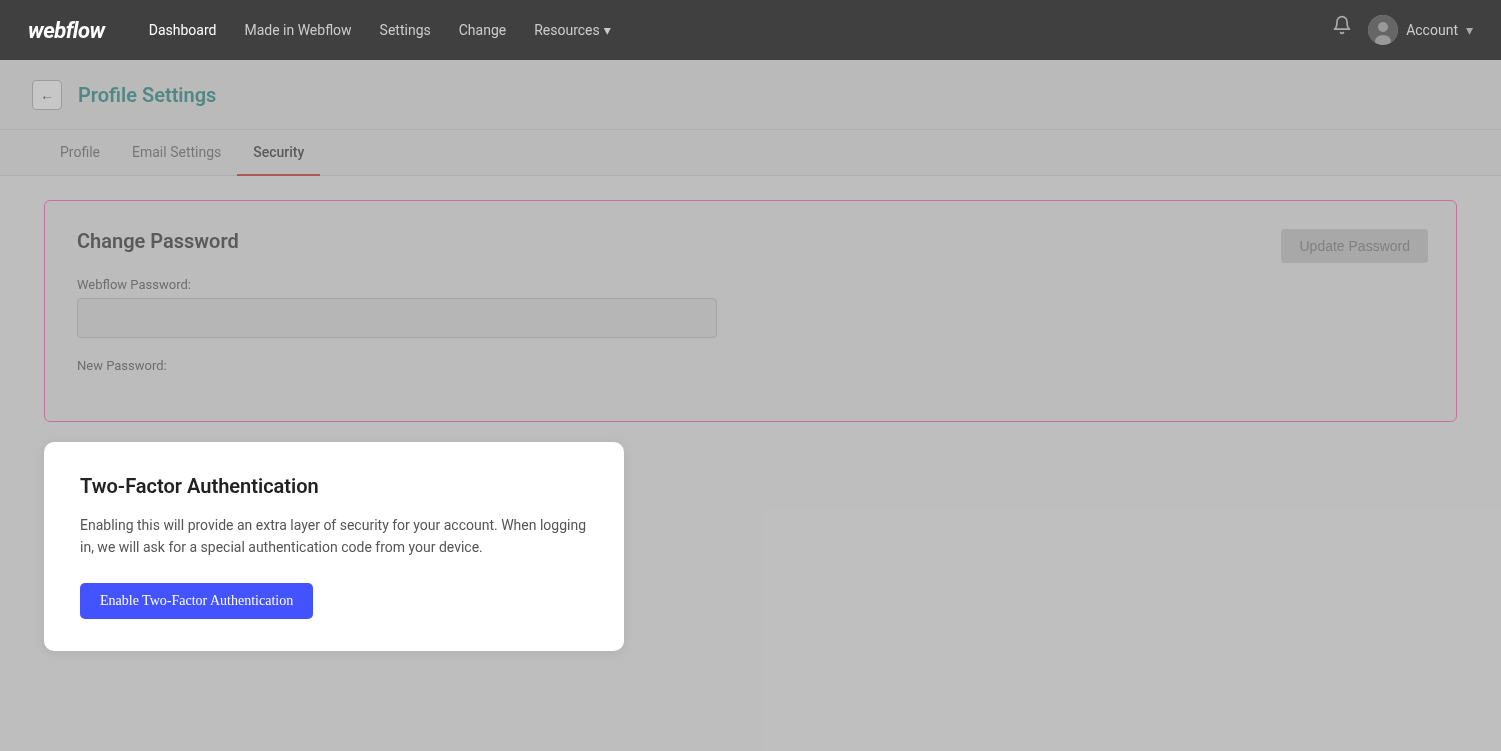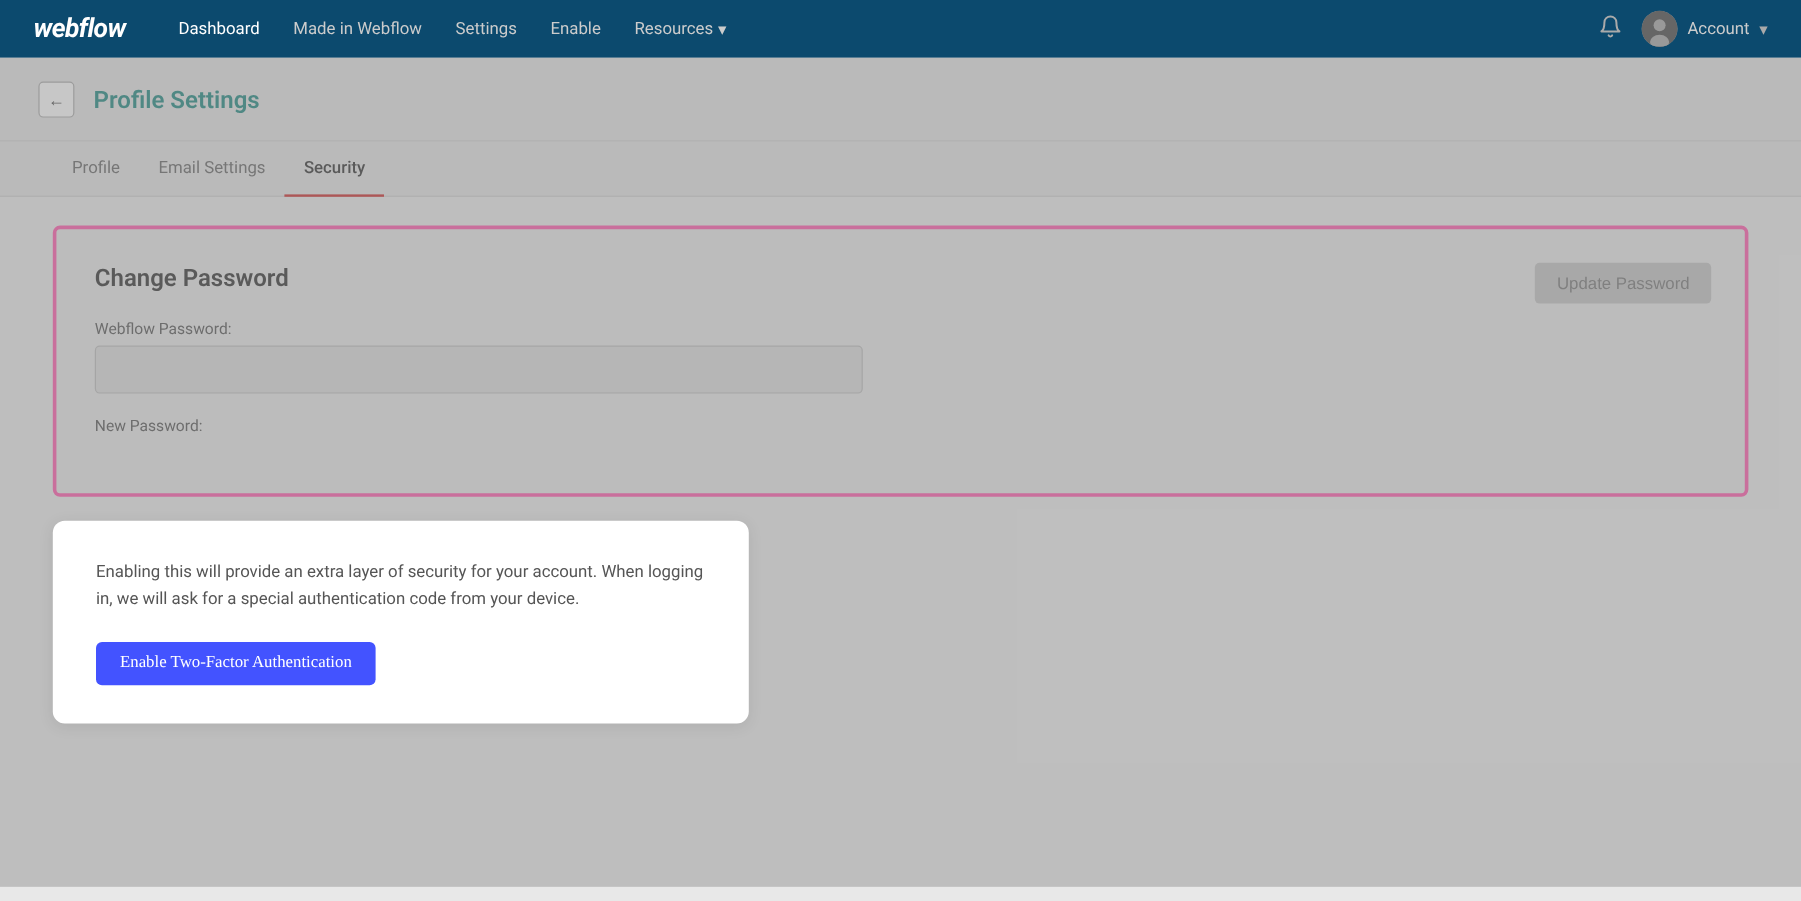--- a/index.html
+++ b/index.html
@@ -5,22 +5,22 @@
     * { box-sizing: border-box; margin: 0; padding: 0; }
     body {
       font-family: -apple-system, BlinkMacSystemFont, 'Segoe UI', Roboto, Oxygen, sans-serif;
       background: #e8e8e8;
       min-height: 751px;
       width: 1501px;
     }
 
     
     .topnav {
-      background: #0c4a6e;
-      height: 48px;
+      background: #404040;
+      height: 60px;
       display: flex;
       align-items: center;
       padding: 0 28px;
       position: relative;
       z-index: 10;
     }
     .topnav-logo {
       color: #fff;
       font-size: 22px;
       font-weight: 700;
@@ -43,21 +43,21 @@
       text-decoration: none;
       display: flex;
       align-items: center;
       gap: 4px;
     }
     .topnav-link.active {
       color: #fff;
     }
     .topnav-right {
       display: flex;
-      align-items: center;
+      align-items: flex-start;
       gap: 16px;
     }
     .bell-icon {
       color: #ccc;
       font-size: 18px;
       cursor: pointer;
     }
     .account-btn {
       display: flex;
       align-items: center;
@@ -137,21 +137,21 @@
     }
 
     
     .main-content {
       padding: 24px 44px;
     }
 
     
     .section-card {
       background: #d4d4d4;
-      border: 3px solid #ec4899;
+      border: 1px solid #ec4899;
       border-radius: 6px;
       padding: 28px 32px;
       margin-bottom: 20px;
       position: relative;
     }
     .section-title {
       font-size: 20px;
       font-weight: 600;
       color: #222;
       margin-bottom: 24px;
@@ -248,21 +248,21 @@
   </style>
 </head>
 <body>
 
 <nav class="topnav">
   <div class="topnav-logo">webflow</div>
   <div class="topnav-links">
     <a class="topnav-link active">Dashboard</a>
     <a class="topnav-link">Made in Webflow</a>
     <a class="topnav-link">Settings</a>
-    <a class="topnav-link">Enable</a>
+    <a class="topnav-link">Change</a>
     <a class="topnav-link">
       <span>Resources</span>
       <span>▾</span>
     </a>
   </div>
   <div class="topnav-right">
     <div class="bell-icon">
       <svg width="20" height="20" viewBox="0 0 24 24" fill="none" stroke="#aaa" stroke-width="2" stroke-linecap="round" stroke-linejoin="round">
         <path d="M18 8A6 6 0 0 0 6 8c0 7-3 9-3 9h18s-3-2-3-9"></path>
         <path d="M13.73 21a2 2 0 0 1-3.46 0"></path>
@@ -305,20 +305,21 @@
         <label class="form-label">Webflow Password:</label>
         <input type="password" class="form-input" style="">
       </div>
 
       <div class="form-group">
         <label class="form-label">New Password:</label>
       </div>
     </div>
 
     <div class="twofa-card no-overlay">
+      <h2 class="twofa-title">Two-Factor Authentication</h2>
       <p class="twofa-desc">Enabling this will provide an extra layer of security for your account. When logging in, we will ask for a special authentication code from your device.</p>
       <button class="enable-twofa-btn">Enable Two-Factor Authentication</button>
     </div>
 
   </div>
 
   <div class="overlay"></div>
 
 </div>
 

